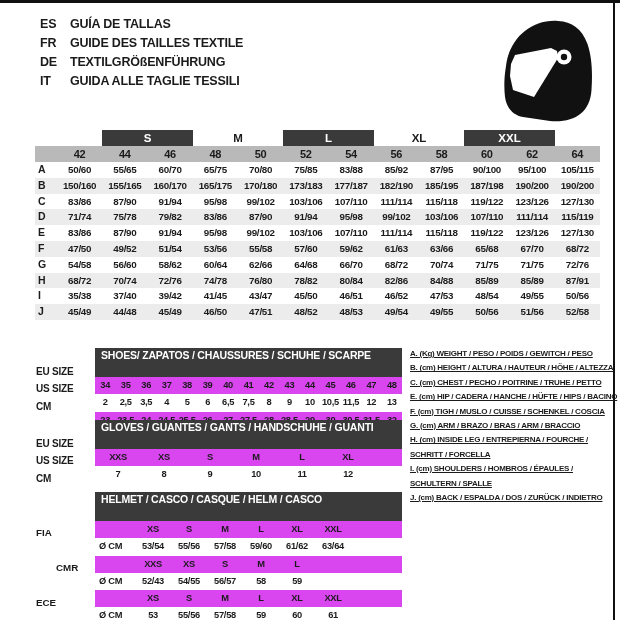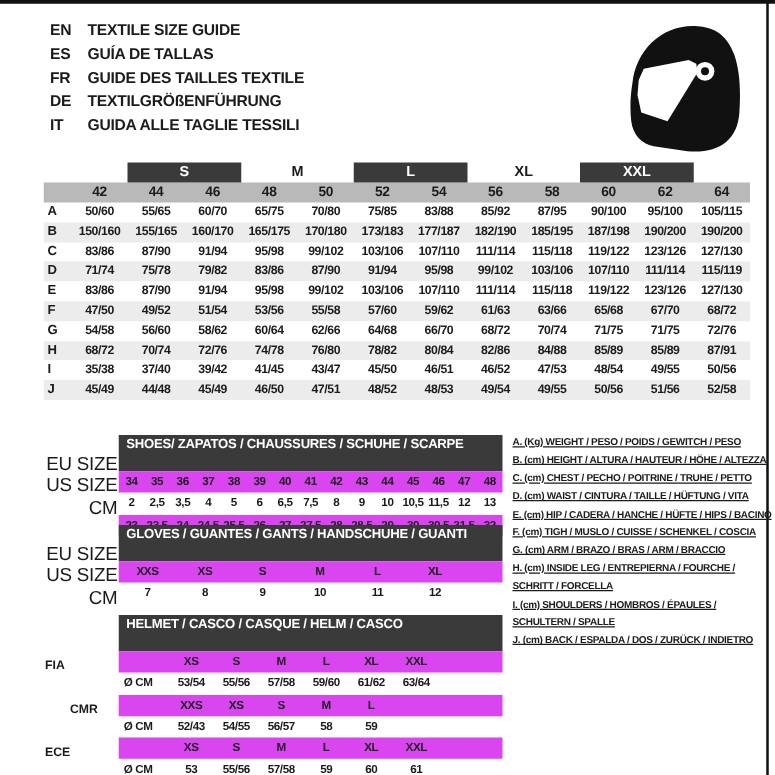--- a/index.html
+++ b/index.html
@@ -36,40 +36,36 @@
   .sub-row{display:flex;height:17.3px;}
   .sub-row.stripe{background:#d946ef;}
   .sub-cell{text-align:center;line-height:17.3px;font-weight:bold;font-size:9.3px;letter-spacing:-0.3px;white-space:nowrap;}
   .flex1{flex:1;}
   .w46{flex:0 0 46px;}
   .w40{flex:0 0 40px;text-align:left;padding-left:4px;box-sizing:border-box;}
   .w36{flex:0 0 36px;}
   .filler{flex:1;}
 
   .side-labels{position:absolute;left:36px;width:58px;}
-  .side-label{height:17.3px;line-height:17.3px;font-weight:normal;font-size:15px;letter-spacing:-0.2px;text-align:right;}
+  .side-label{height:17.3px;line-height:17.3px;font-weight:bold;font-size:10px;letter-spacing:-0.2px;}
   .cert-label{position:absolute;left:36px;height:17px;line-height:17px;font-weight:bold;font-size:9.8px;}
 
   
   .legend{position:absolute;left:410px;top:347px;width:200px;}
   .legend-line{height:14.4px;line-height:14.4px;font-weight:bold;font-size:8px;
                letter-spacing:-0.25px;white-space:nowrap;text-decoration:underline;}
 </style>
 </head>
 <body>
 
 <div class="sheet">
   <div class="frame-top"></div>
   <div class="frame-right"></div>
 
   <div class="lang-block" id="langBlock">
-      <div class="lang-row">
-        <div class="lang-code">EN</div>
-        <div class="lang-text">TEXTILE SIZE GUIDE</div>
-      </div>
       <div class="lang-row">
         <div class="lang-code">ES</div>
         <div class="lang-text">GUÍA DE TALLAS</div>
       </div>
       <div class="lang-row">
         <div class="lang-code">FR</div>
         <div class="lang-text">GUIDE DES TAILLES TEXTILE</div>
       </div>
       <div class="lang-row">
         <div class="lang-code">DE</div>
@@ -426,21 +422,20 @@
           <div class="sub-cell w36">61</div>
           <div class="filler"></div>
         </div>
       </div>
   </div>
 
   <div class="legend" id="legend">
       <div class="legend-line">A. (Kg) WEIGHT / PESO / POIDS / GEWITCH / PESO</div>
       <div class="legend-line">B. (cm) HEIGHT / ALTURA / HAUTEUR / HÖHE / ALTEZZA</div>
       <div class="legend-line">C. (cm) CHEST / PECHO / POITRINE / TRUHE / PETTO</div>
-      <div class="legend-line">D. (cm) WAIST / CINTURA / TAILLE / HÜFTUNG / VITA</div>
       <div class="legend-line">E. (cm) HIP / CADERA / HANCHE / HÜFTE / HIPS / BACINO</div>
       <div class="legend-line">F. (cm) TIGH / MUSLO / CUISSE / SCHENKEL / COSCIA</div>
       <div class="legend-line">G. (cm) ARM / BRAZO / BRAS / ARM / BRACCIO</div>
       <div class="legend-line">H. (cm) INSIDE LEG / ENTREPIERNA / FOURCHE /</div>
       <div class="legend-line">SCHRITT / FORCELLA</div>
       <div class="legend-line">I. (cm) SHOULDERS / HOMBROS / ÉPAULES /</div>
       <div class="legend-line">SCHULTERN / SPALLE</div>
       <div class="legend-line">J. (cm) BACK / ESPALDA / DOS / ZURÜCK / INDIETRO</div>
     </div>
 </div>

